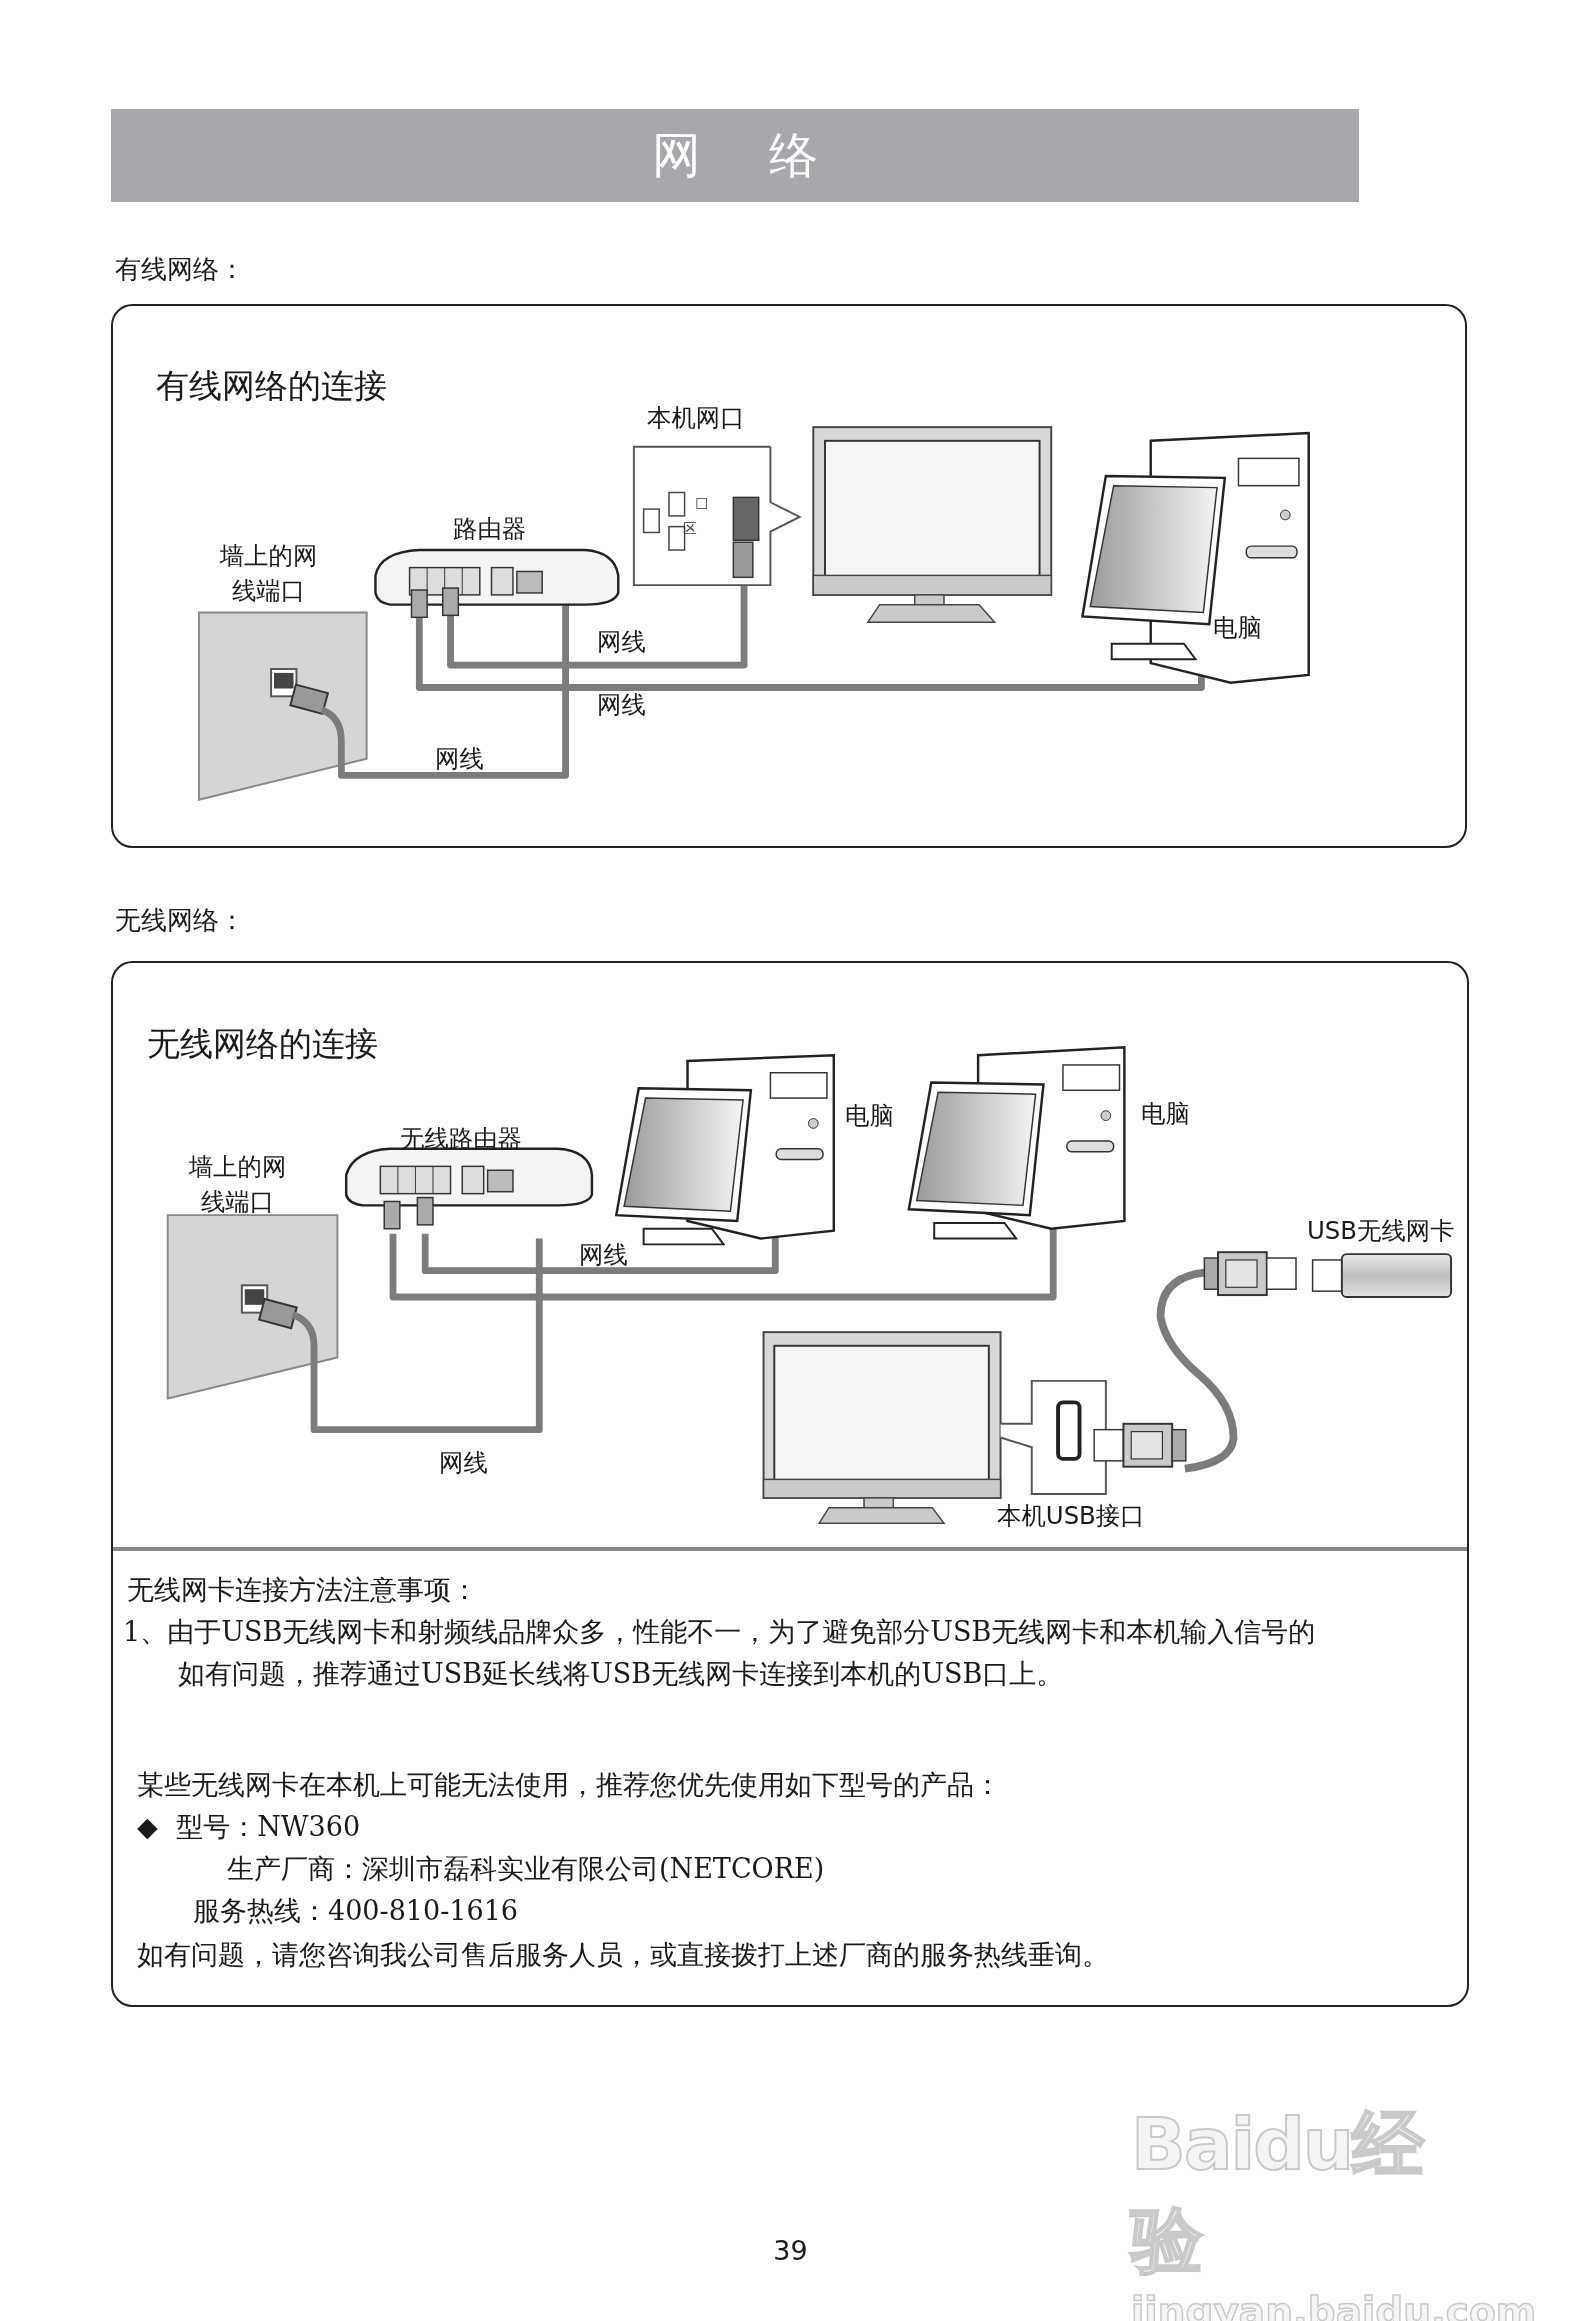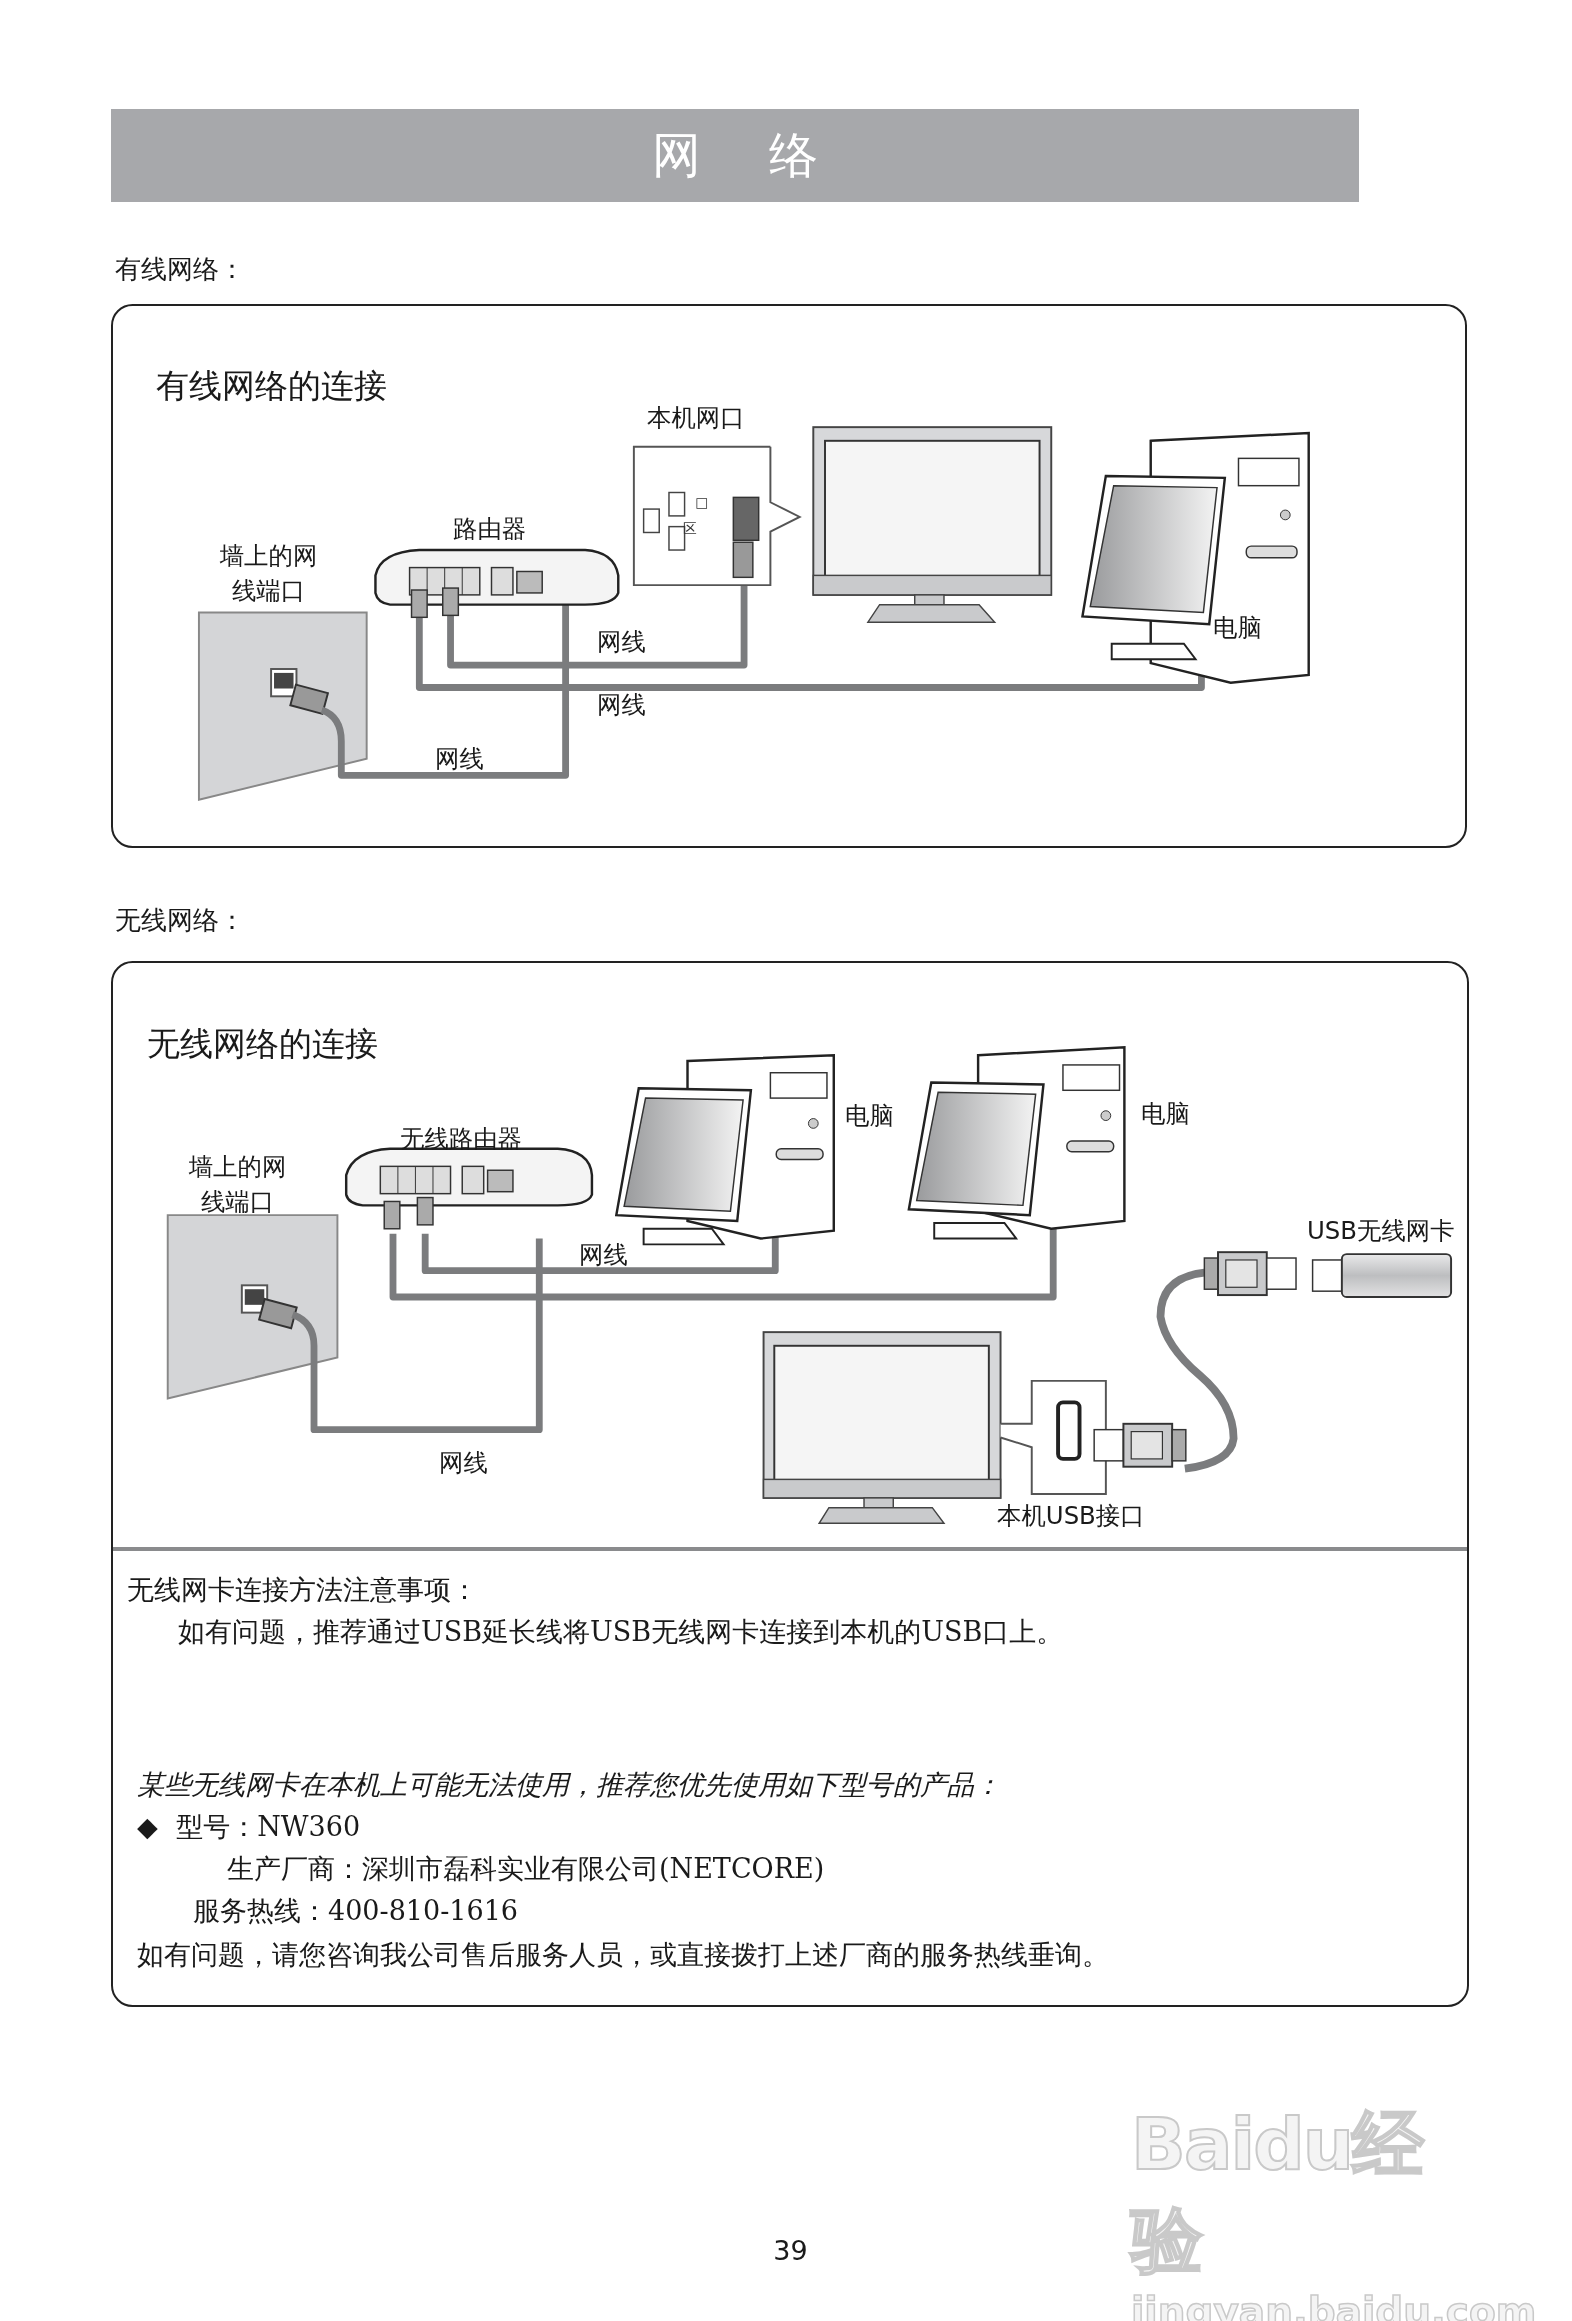--- a/index.html
+++ b/index.html
@@ -192,24 +192,27 @@
 <div class="abs lbl" style="left:1141px;top:1098px;">电脑</div>
 <div class="abs lbl" style="left:1307px;top:1215px;">USB无线网卡</div>
 <div class="abs lbl" style="left:997px;top:1500px;">本机USB接口</div>
 <div class="abs lbl" style="left:579px;top:1239px;">网线</div>
 <div class="abs lbl" style="left:439px;top:1447px;">网线</div>
 
 <div class="abs" style="left:113px;top:1547px;width:1354px;height:3.9px;background:#8a8b8d;"></div>
 
 <div class="abs notes-sans" style="left:127px;top:1572px;">无线网卡连接方法注意事项：</div>
 <div class="abs notes" style="left:123px;top:1611px;width:1346px;">
+  <div>
+    <span>1、</span><span>由于USB无线网卡和射频线品牌众多，性能不一，为了避免部分USB无线网卡和本机输入信号的</span>
+  </div>
   <div style="padding-left:55px;">如有问题，推荐通过USB延长线将USB无线网卡连接到本机的USB口上。</div>
 </div>
 
-<div class="abs notes-sans" style="left:137px;top:1767px;font-style:italic;">某些无线网卡在本机上可能无法使用，推荐您优先使用如下型号的产品：</div>
+<div class="abs notes-sans" style="left:137px;top:1767px;">某些无线网卡在本机上可能无法使用，推荐您优先使用如下型号的产品：</div>
 <div class="abs notes" style="left:137px;top:1806px;">
   <span>◆</span>
   <span style="margin-left:9.8px;">型号：NW360</span>
 </div>
 <div class="abs notes" style="left:183px;top:1848px;margin-left:44px;">生产厂商：深圳市磊科实业有限公司(NETCORE)</div>
 <div class="abs notes" style="left:193px;top:1890px;">服务热线：400-810-1616</div>
 <div class="abs notes-sans" style="left:137px;top:1937px;">如有问题，请您咨询我公司售后服务人员，或直接拨打上述厂商的服务热线垂询。</div>
 
 <div class="abs page-num">39</div>
 

